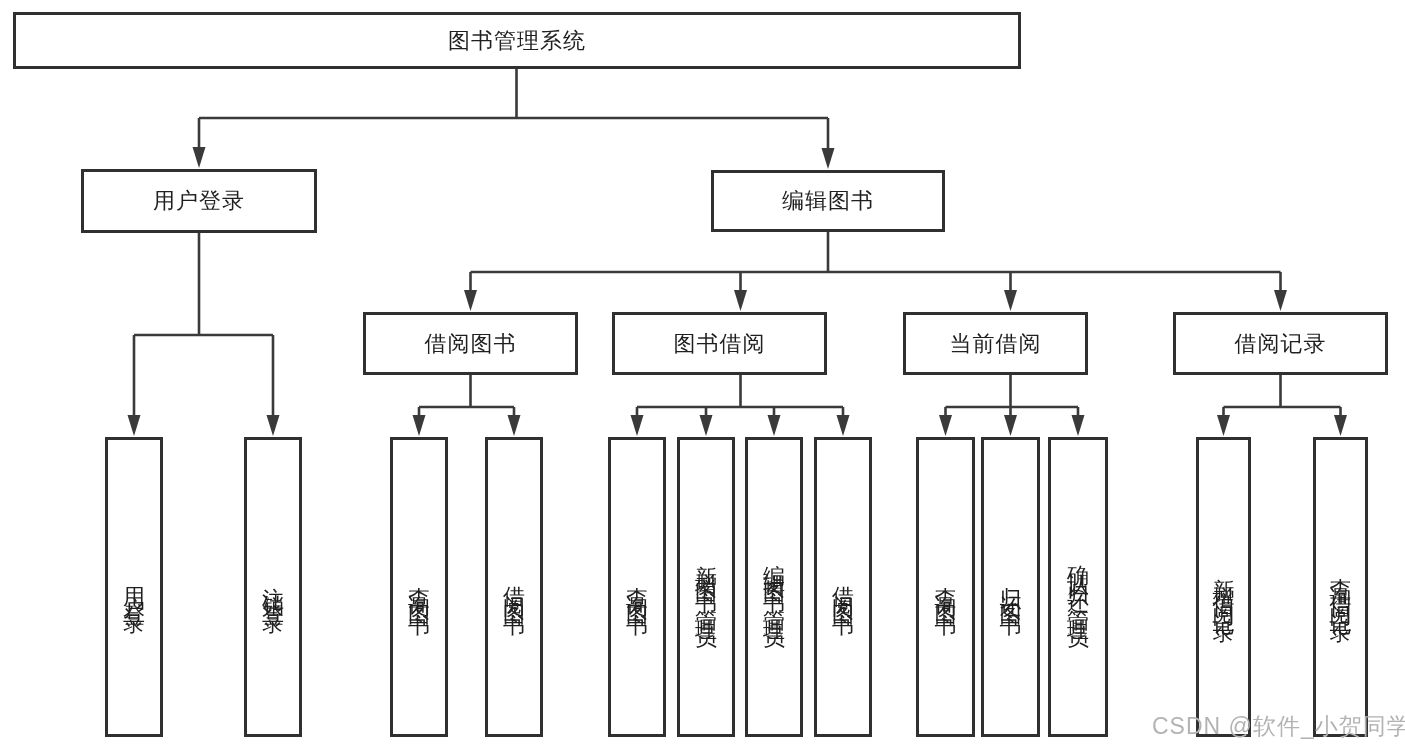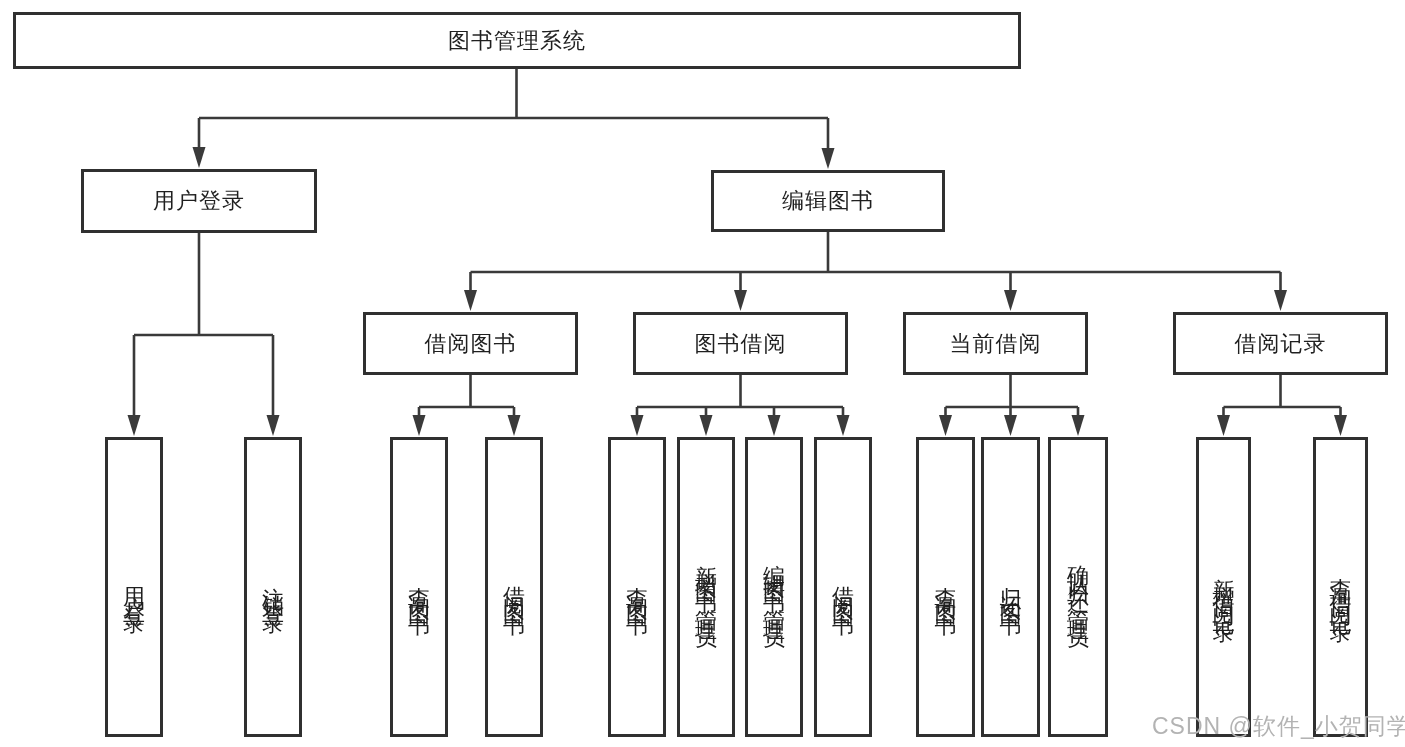--- a/index.html
+++ b/index.html
@@ -97,21 +97,21 @@
   <div class="box hbox" style="left:81px;top:169px;width:236px;height:64px">
     <span>用户登录</span>
   </div>
   <div class="box hbox" style="left:711px;top:170px;width:234px;height:62px">
     <span>编辑图书</span>
   </div>
 
   <div class="box hbox" style="left:363px;top:312px;width:215px;height:63px">
     <span>借阅图书</span>
   </div>
-  <div class="box hbox" style="left:633px;top:312px;width:215px;height:63px">
+  <div class="box hbox" style="left:612px;top:312px;width:215px;height:63px">
     <span>图书借阅</span>
   </div>
   <div class="box hbox" style="left:903px;top:312px;width:185px;height:63px">
     <span>当前借阅</span>
   </div>
   <div class="box hbox" style="left:1173px;top:312px;width:215px;height:63px">
     <span>借阅记录</span>
   </div>
 
   <div class="box vbox" style="left:105px;">

